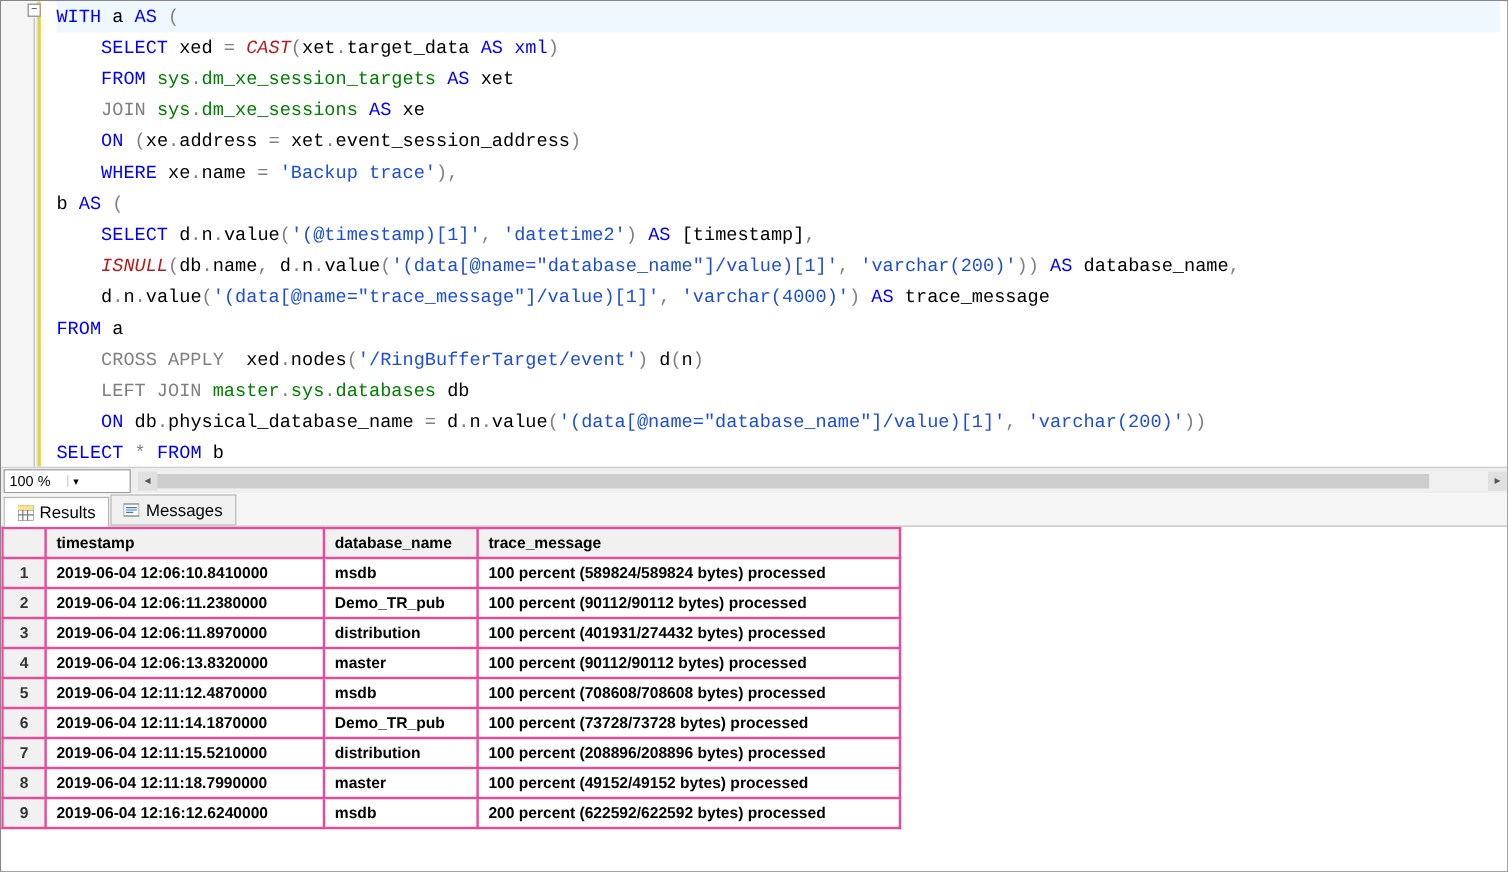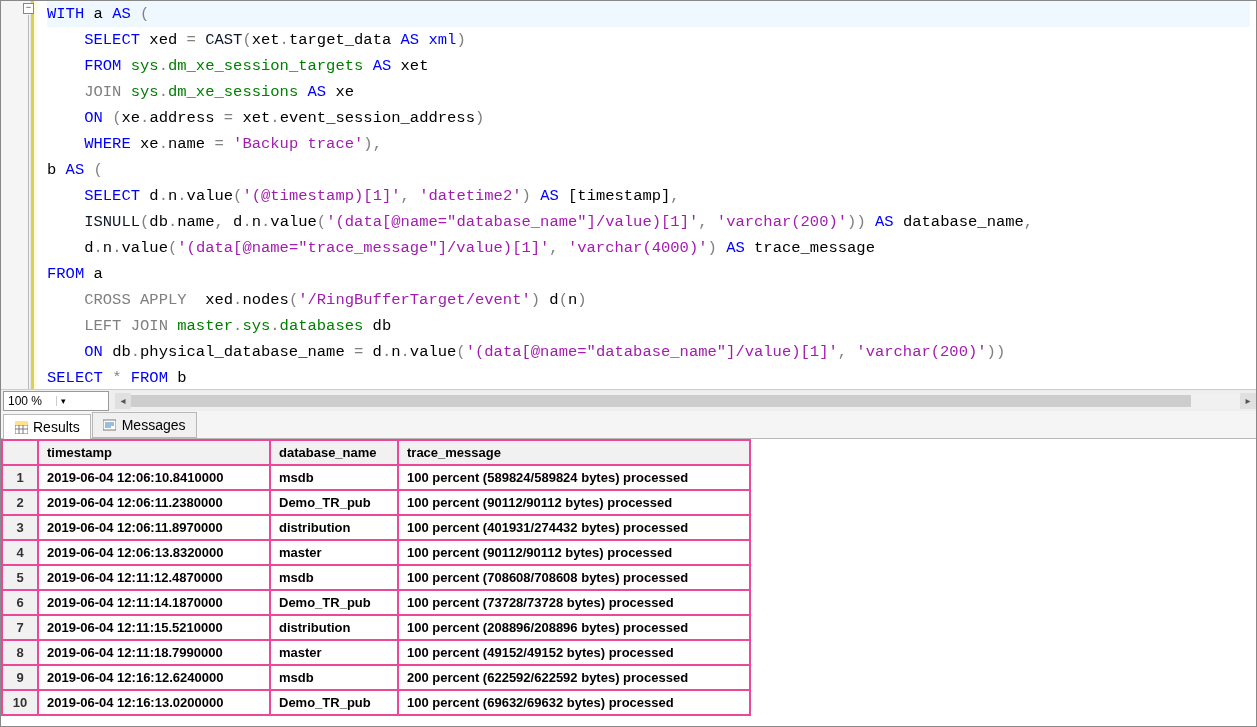--- a/index.html
+++ b/index.html
@@ -8,22 +8,22 @@
 .gutter { width:30px; background:#f5f5f5; border-right:1px solid #e8e8e8; position:relative; flex-shrink:0; }
 .outline-marker { position:absolute; left:22px; width:18px; height:100%; }
 .fold-icon { position:absolute; top:2px; left:0; width:11px; height:11px; border:1px solid #888; background:#fff; font-size:9px; line-height:9px; text-align:center; color:#333; cursor:pointer; }
 .fold-line { position:absolute; top:14px; left:5px; width:1px; height:400px; background:#b8b8b8; }
 .change-bar { width:6px; background:#fffbe6; flex-shrink:0; border-left:3px solid #e0d050; }
 .code { flex:1; padding:0 6px 0 10px; line-height:26px; white-space:pre; overflow:hidden; font-size:15.5px; }
 .code .line:first-child { background:#f0f8ff; }
 .kw-blue { color:#0000ff; }
 .kw-green { color:#008000; }
 .kw-gray { color:#808080; }
-.kw-magenta { color:#0f172a; }
-.kw-red { color:#a21caf; }
+.kw-magenta { color:#b91c1c;font-style:italic; }
+.kw-red { color:#1d4ed8; }
 .txt { color:#000; }
 .zoom-bar { height:22px; border-top:1px solid #ccc; background:#eee; display:flex; align-items:center; font-family:'Segoe UI',Arial,sans-serif; font-size:12px; }
 .zoom-combo { display:flex; align-items:center; border:1px solid #999; background:#fff; height:20px; margin-left:2px; }
 .zoom-combo span { padding:0 6px 0 4px; min-width:52px; }
 .zoom-combo .arrow { border-left:1px solid #ccc; padding:0 4px; font-size:9px; cursor:pointer; }
 .hscroll { flex:1; margin-left:6px; height:16px; background:#f0f0f0; position:relative; }
 .hscroll .lbtn, .hscroll .rbtn { position:absolute; top:0; width:16px; height:16px; background:#e0e0e0; text-align:center; font-size:10px; line-height:16px; cursor:pointer; color:#555;}
 .hscroll .lbtn { left:0; } .hscroll .rbtn { right:0; }
 .hscroll .thumb { position:absolute; left:16px; top:2px; height:12px; width:1060px; background:#cdcdcd; }
 .tabs { height:28px; background:#f5f5f5; border-bottom:1px solid #b8b8b8; display:flex; align-items:flex-end; font-family:'Segoe UI',Arial,sans-serif; font-size:14px; }
@@ -150,21 +150,15 @@
           <td class="data">2019-06-04 12:11:18.7990000</td>
           <td class="data">master</td>
           <td class="data">100 percent (49152/49152 bytes) processed</td>
         </tr>
         <tr>
           <td class="rownum">9</td>
           <td class="data">2019-06-04 12:16:12.6240000</td>
           <td class="data">msdb</td>
           <td class="data">200 percent (622592/622592 bytes) processed</td>
         </tr>
-        <tr>
-          <td class="rownum">10</td>
-          <td class="data">2019-06-04 12:16:13.0200000</td>
-          <td class="data">Demo_TR_pub</td>
-          <td class="data">100 percent (69632/69632 bytes) processed</td>
-        </tr>
       </tbody>
   </table>
 </div>
 
 </body></html>

